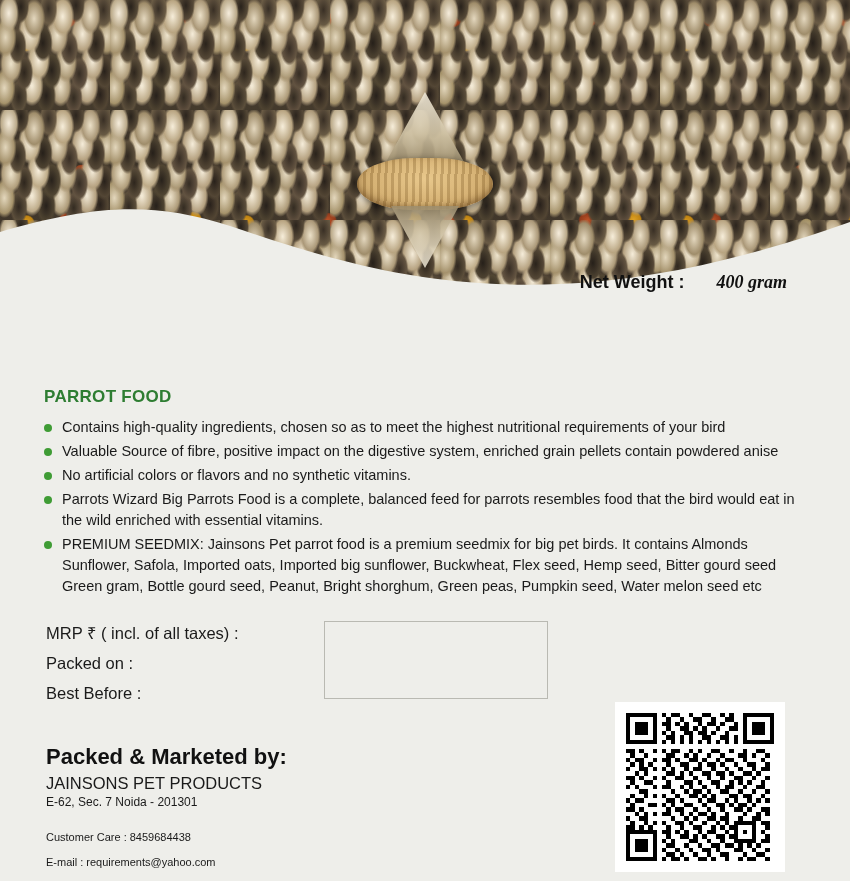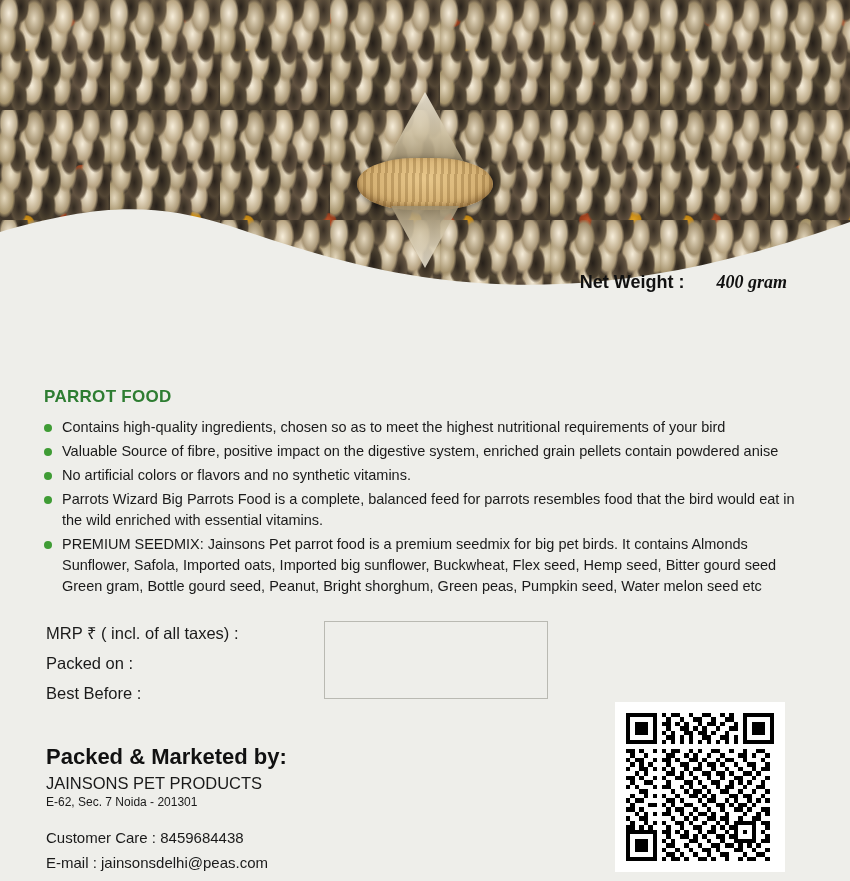--- a/index.html
+++ b/index.html
@@ -228,21 +228,21 @@
     font-size: 16.5px;
     color: #1a1a1a;
     margin-bottom: 2px;
   }
   .addr-street {
     font-size: 12px;
     color: #1a1a1a;
     margin-bottom: 16px;
   }
   .addr-care, .addr-email {
-    font-size: 15px;
+    font-size: 11px;
     color: #1a1a1a;
     line-height: 25px;
   }
 
   
   .qr-panel {
     position: absolute;
     left: 615px;
     top: 702px;
     width: 170px;
@@ -311,21 +311,21 @@
       <div>Best Before :</div>
     </div>
     <div class="mrp-box"></div>
   </div>
 
   <div class="address">
     <div class="addr-head">Packed &amp; Marketed by:</div>
     <div class="addr-company">JAINSONS PET PRODUCTS</div>
     <div class="addr-street">E-62, Sec. 7 Noida - 201301</div>
     <div class="addr-care">Customer Care : 8459684438</div>
-    <div class="addr-email">E-mail : jainsonsdelhi@peas.com</div>
+    <div class="addr-email">E-mail : requirements@yahoo.com</div>
   </div>
 
   <div class="qr-panel">
     <svg class="qr-code" viewBox="0 0 33 33" shape-rendering="crispEdges">
       <rect width="33" height="33" fill="#ffffff"></rect>
       <g fill="#000000">
 
         <rect x="0" y="0" width="7" height="1"></rect>
           <rect x="0" y="6" width="7" height="1"></rect>
         <rect x="0" y="0" width="1" height="7"></rect>

